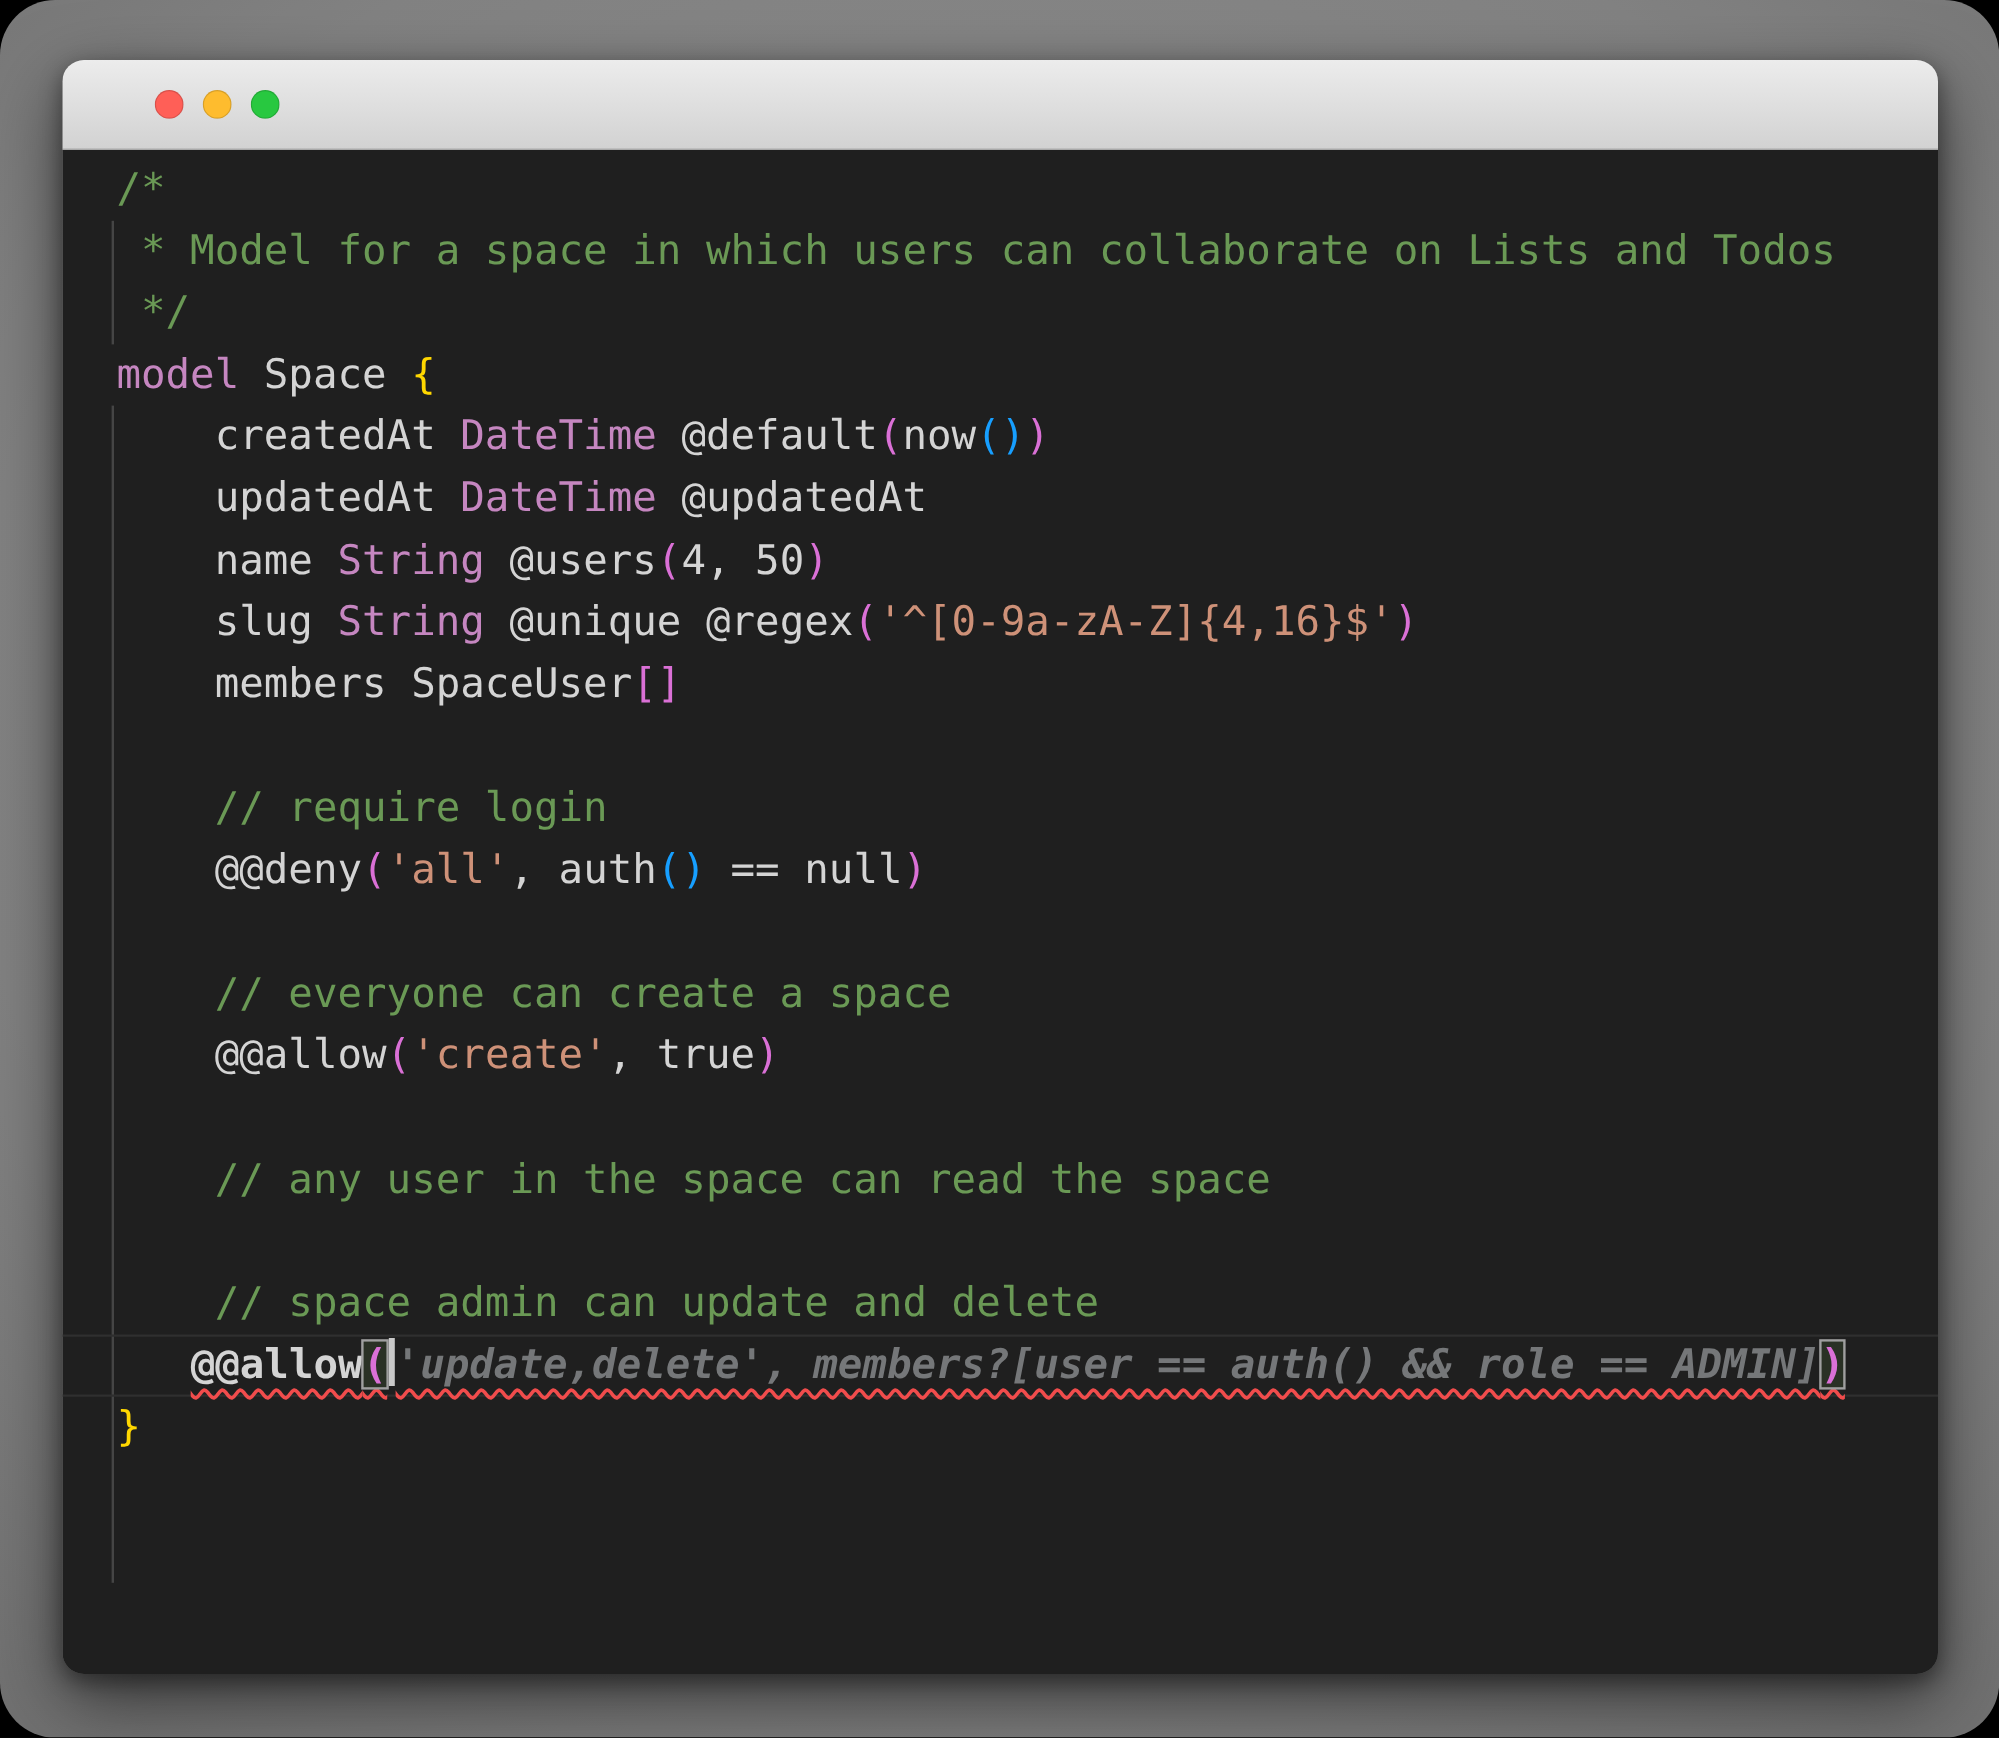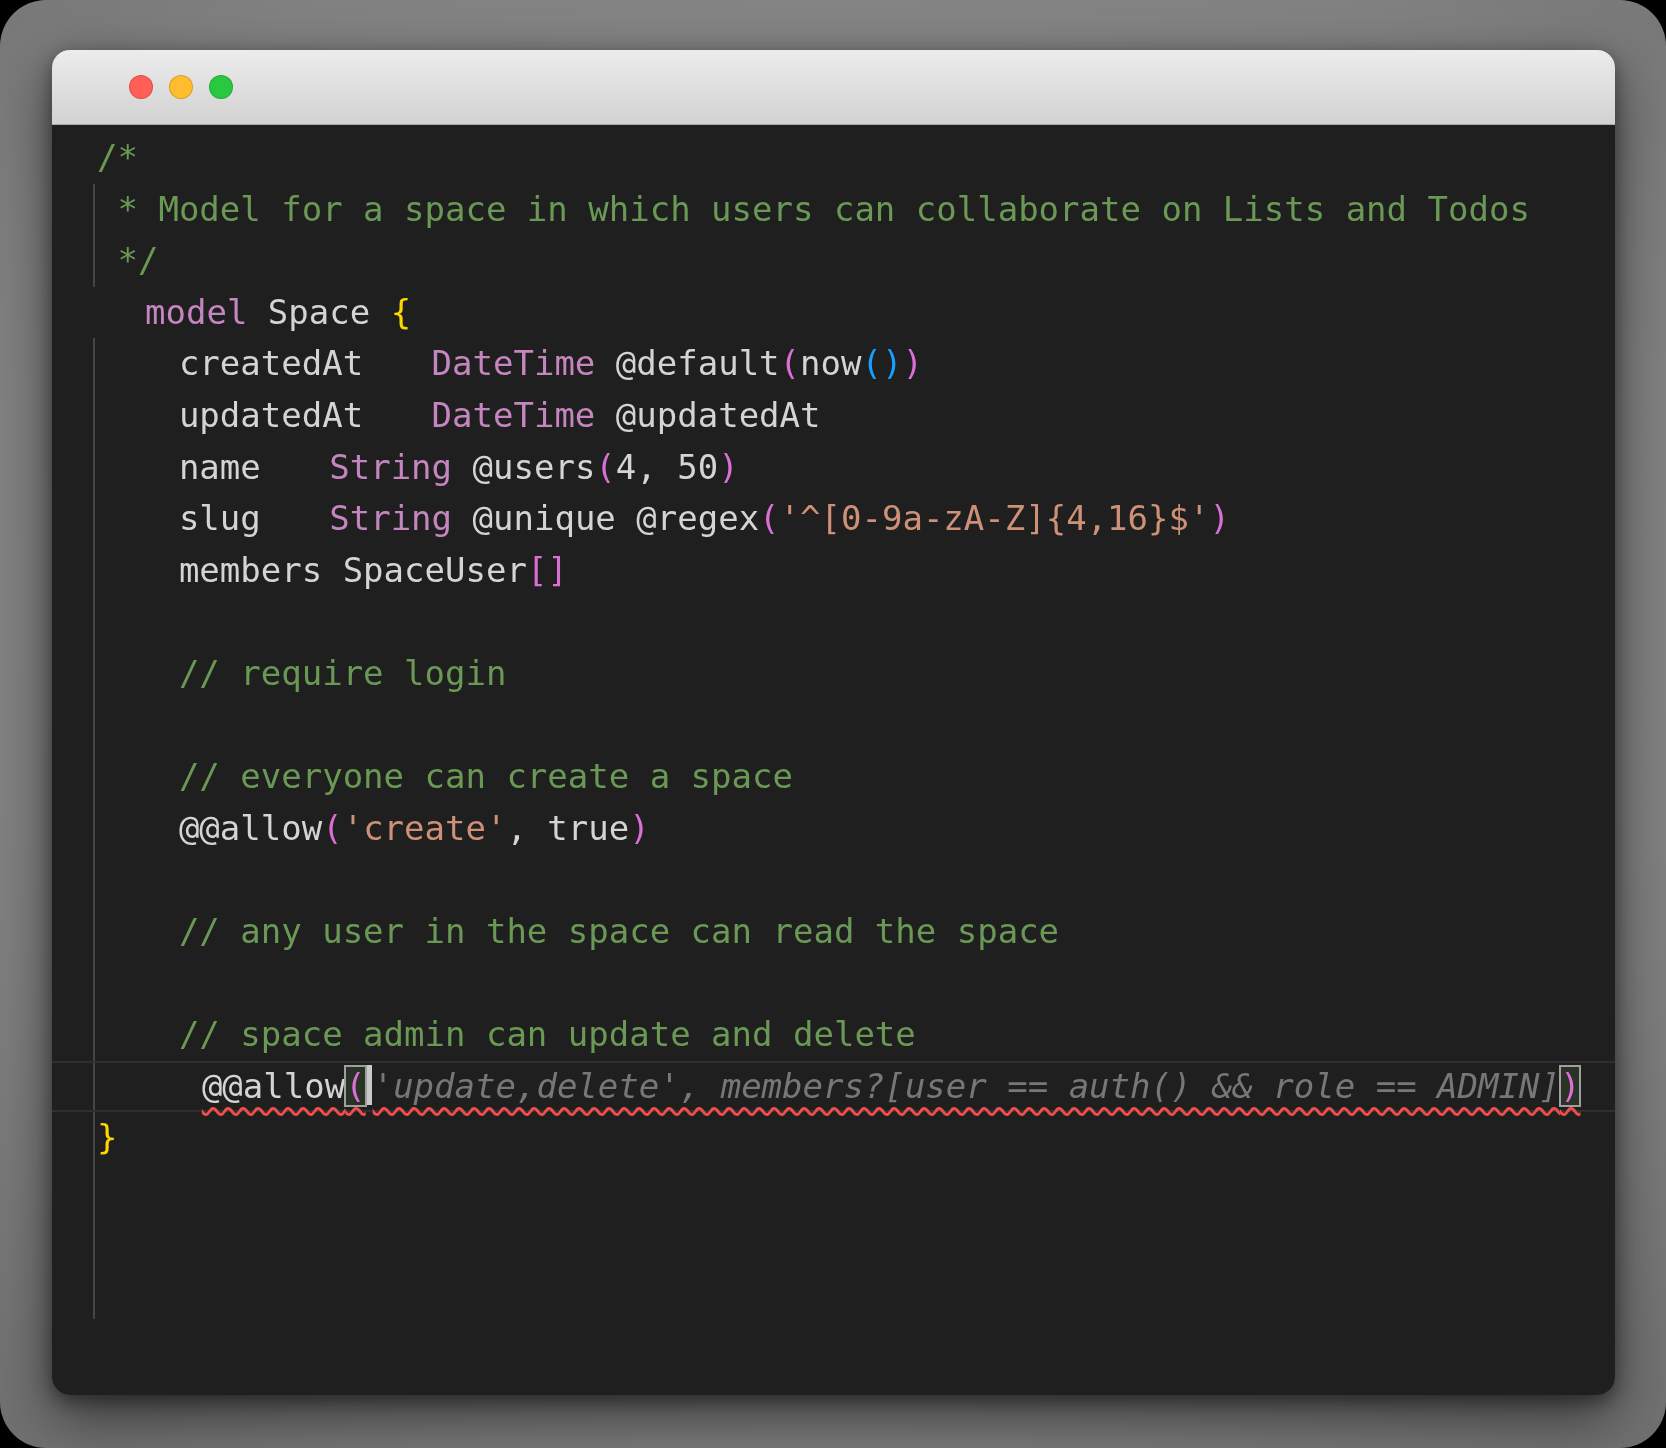--- a/index.html
+++ b/index.html
@@ -16,25 +16,25 @@
           box-shadow:0 22px 60px rgba(0,0,0,.55), 0 6px 18px rgba(0,0,0,.4);}
   .titlebar{height:75px;background:linear-gradient(var(--titlebar_top), var(--titlebar_bottom));
             border-bottom:1px solid #a9a9a9;display:flex;align-items:center;
             padding-left:77px;gap:16px;box-sizing:border-box;}
   .tl{width:24px;height:24px;border-radius:50%;border:1px solid rgba(0,0,0,.15);box-sizing:border-box;}
   .tl.red{background:var(--tl_red);} .tl.yellow{background:var(--tl_yellow);} .tl.green{background:var(--tl_green);}
 
   .code{position:absolute;top:75px;left:0;right:0;bottom:0;background:var(--bg);
         padding:7px 0 0 45px;font-size:34px;line-height:51.6px;color:var(--fg);}
   .line{height:51.6px;white-space:pre;position:relative;}
-  .line.active{margin-left:-45px;padding-left:68px;
-               box-shadow:inset 0 2px 0 #2f2f2f, inset 0 -2px 0 #2f2f2f;}
+  .line.active{margin-left:-45px;padding-left:25px;
+               box-shadow:inset 0 2px 0 #2f2f2f, inset 0 -2px 0 #2f2f2f;font-weight:bold;}
   .tok{white-space:pre;}
   .c-fg{color:var(--fg);}   .c-com{color:var(--comment);}
-  .c-kw{color:var(--keyword);margin-left:48px;} .c-str{color:var(--string);}
+  .c-kw{color:var(--keyword);} .c-str{color:var(--string);}
   .c-b1{color:var(--bracket1);} .c-b2{color:var(--bracket2);} .c-b3{color:var(--bracket3);}
   .c-ghost{color:var(--ghost);font-style:italic;}
 
   .box{outline:2px solid #9f9f9f;outline-offset:-1px;background:rgba(80,115,60,.22);}
   .cursor{display:inline-block;width:5px;height:40px;background:var(--cursor);
           vertical-align:-7px;margin:0 1px;}
   .squiggly{text-decoration-line:underline;text-decoration-style:wavy;
             text-decoration-color:var(--error);text-decoration-thickness:2.5px;
             text-underline-offset:9px;}
 
@@ -60,20 +60,21 @@
           <div class="line"><span class="tok c-com"> * Model for a space in which users can collaborate on Lists and Todos</span></div>
           <div class="line"><span class="tok c-com"> */</span></div>
           <div class="line"><span class="tok c-kw">model</span><span class="tok c-fg"> Space </span><span class="tok c-b1">{</span></div>
           <div class="line"><span class="tok c-fg">    createdAt </span><span class="tok c-kw">DateTime</span><span class="tok c-fg"> @default</span><span class="tok c-b2">(</span><span class="tok c-fg">now</span><span class="tok c-b3">()</span><span class="tok c-b2">)</span></div>
           <div class="line"><span class="tok c-fg">    updatedAt </span><span class="tok c-kw">DateTime</span><span class="tok c-fg"> @updatedAt</span></div>
           <div class="line"><span class="tok c-fg">    name </span><span class="tok c-kw">String</span><span class="tok c-fg"> @users</span><span class="tok c-b2">(</span><span class="tok c-fg">4, 50</span><span class="tok c-b2">)</span></div>
           <div class="line"><span class="tok c-fg">    slug </span><span class="tok c-kw">String</span><span class="tok c-fg"> @unique @regex</span><span class="tok c-b2">(</span><span class="tok c-str">'^[0-9a-zA-Z]{4,16}$'</span><span class="tok c-b2">)</span></div>
           <div class="line"><span class="tok c-fg">    members SpaceUser</span><span class="tok c-b2">[]</span></div>
           <div class="line"></div>
           <div class="line"><span class="tok c-com">    // require login</span></div>
+          <div class="line"><span class="tok c-fg">    @@deny</span><span class="tok c-b2">(</span><span class="tok c-str">'all'</span><span class="tok c-fg">, auth</span><span class="tok c-b3">()</span><span class="tok c-fg"> == null</span><span class="tok c-b2">)</span></div>
           <div class="line"></div>
           <div class="line"><span class="tok c-com">    // everyone can create a space</span></div>
           <div class="line"><span class="tok c-fg">    @@allow</span><span class="tok c-b2">(</span><span class="tok c-str">'create'</span><span class="tok c-fg">, true</span><span class="tok c-b2">)</span></div>
           <div class="line"></div>
           <div class="line"><span class="tok c-com">    // any user in the space can read the space</span></div>
           <div class="line"></div>
           <div class="line"><span class="tok c-com">    // space admin can update and delete</span></div>
           <div class="line active"><span class="tok c-fg">    </span><span class="squiggly"><span class="tok c-fg">@@allow</span><span class="tok c-b2 box">(</span><span class="cursor"></span><span class="tok c-ghost">'update,delete', members?[user == auth() &amp;&amp; role == ADMIN]</span><span class="tok c-b2 box">)</span></span></div>
           <div class="line"><span class="tok c-b1">}</span></div>
         </div>

